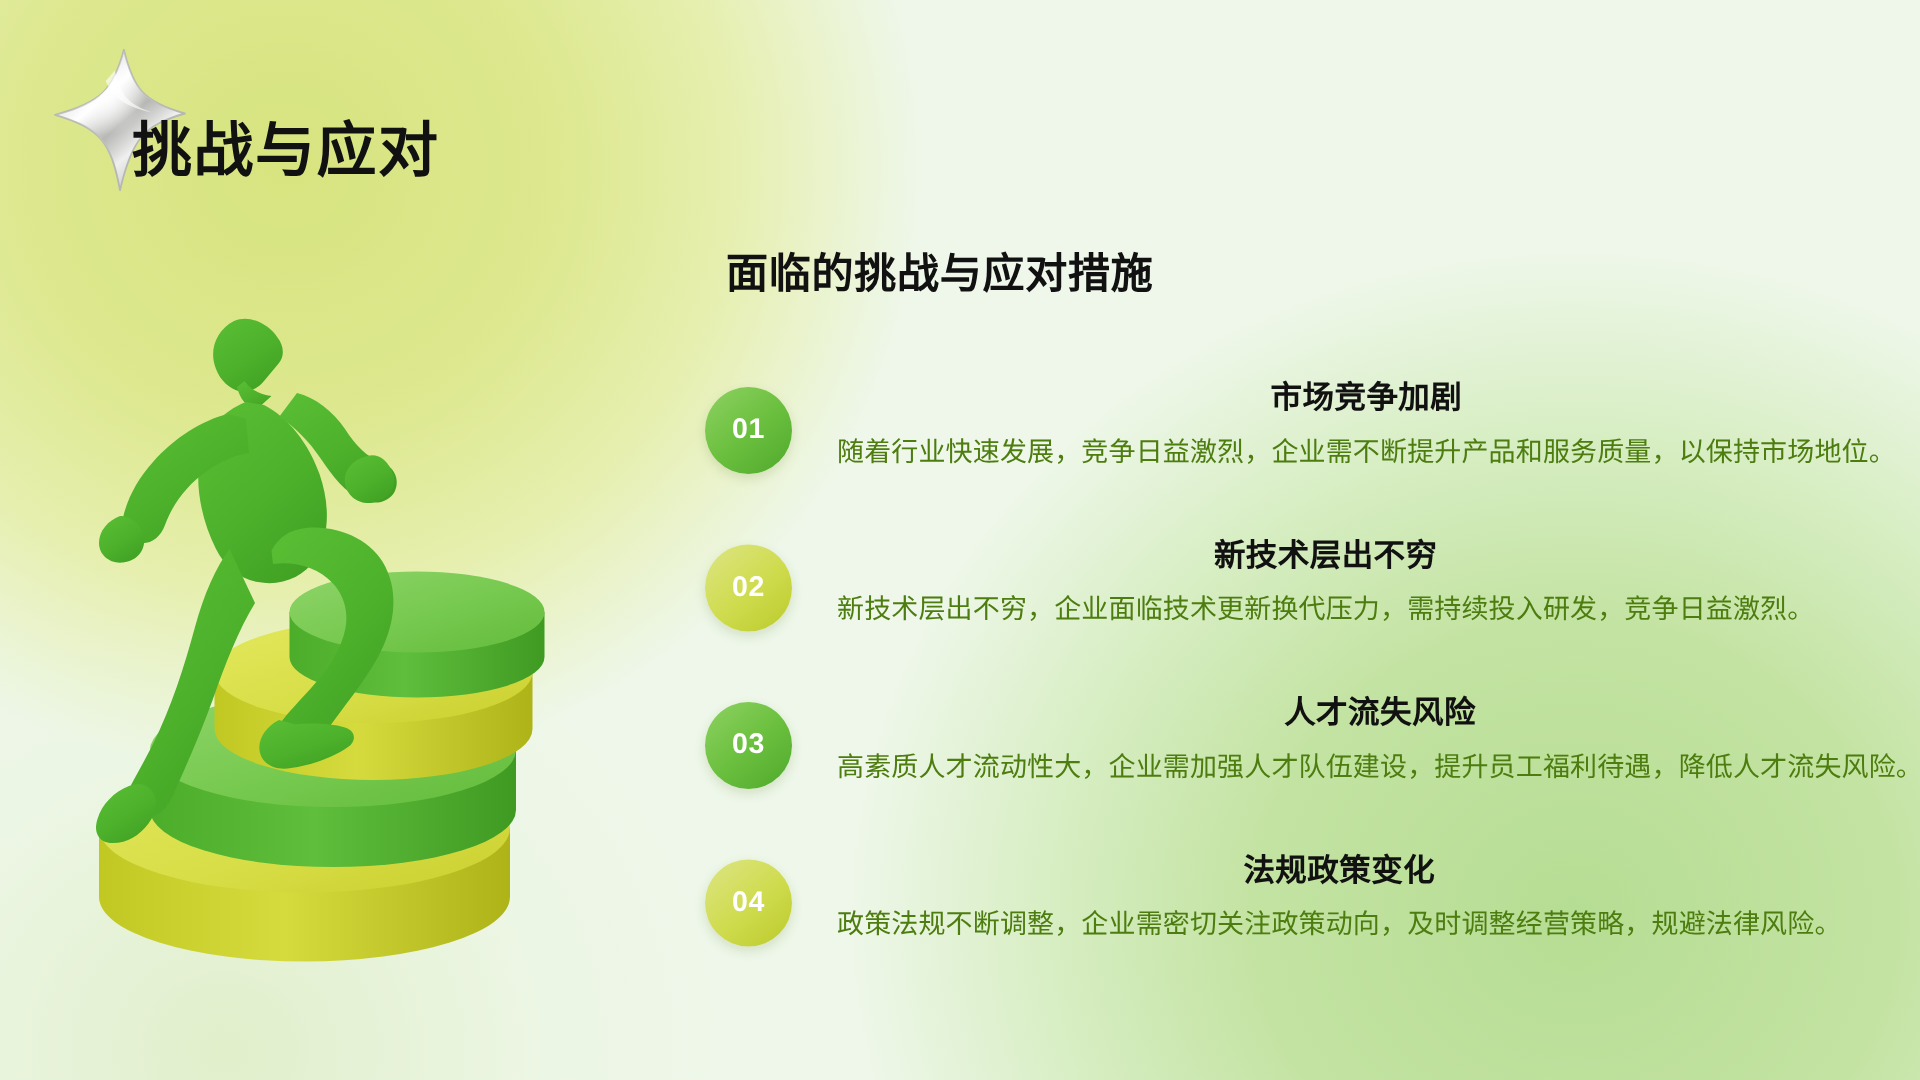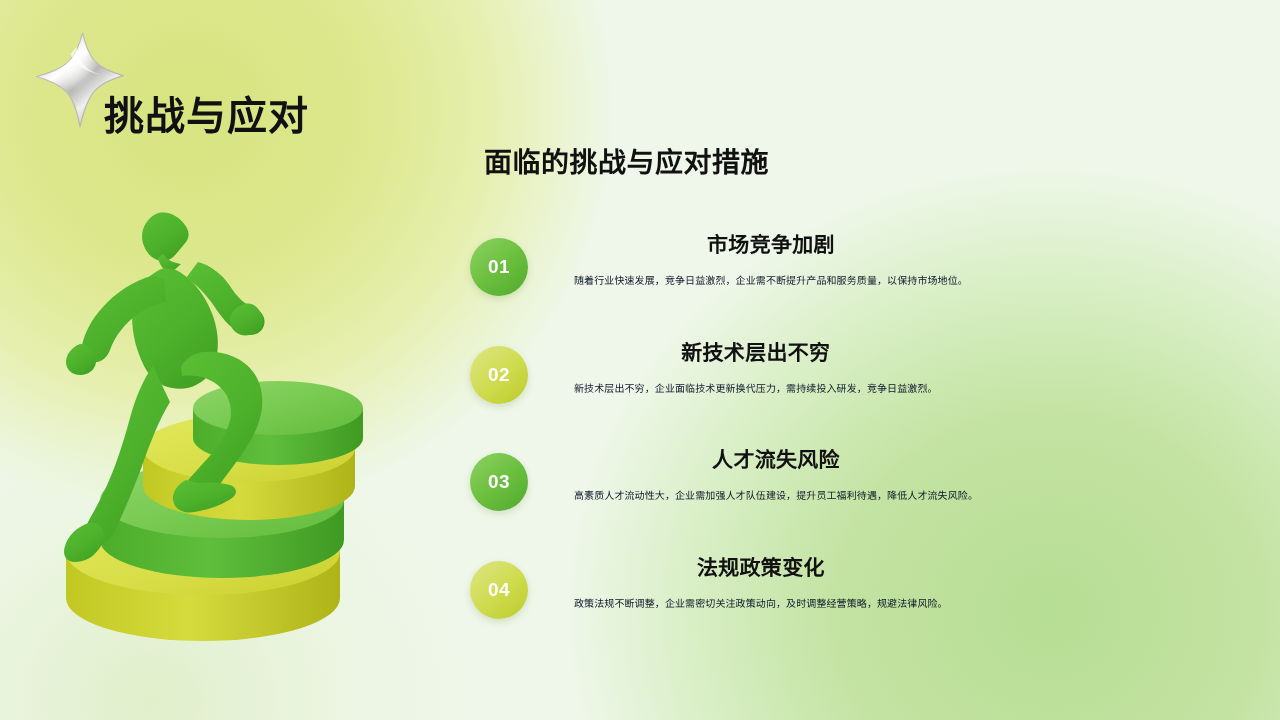--- a/index.html
+++ b/index.html
@@ -73,42 +73,42 @@
     position: absolute;
     left: 28px;
     top: 6px;
     width: 104px;
     height: 104px;
   }
   .slide-title {
     position: absolute;
     left: 88px;
     top: 46px;
-    margin: 16px;
+    margin: 0;
     font-size: 40px;
     font-weight: bold;
     letter-spacing: 1px;
     color: #111111;
     white-space: nowrap;
   }
 
   
   .illustration {
     position: absolute;
     left: 40px;
     top: 180px;
     width: 420px;
     height: 470px;
   }
 
   
   .content {
     position: absolute;
     left: 470px;
-    top: 140px;
+    top: 160px;
     width: 780px;
   }
   .content-heading {
     margin: 0 0 46px 14px;
     font-size: 28px;
     font-weight: bold;
     color: #111111;
     letter-spacing: 0.5px;
   }
 
@@ -151,24 +151,24 @@
   }
   .item-title {
     margin: 0 0 10px 0;
     font-size: 21px;
     font-weight: bold;
     color: #111111;
     letter-spacing: 0.3px;
     text-align: center;
   }
   .item-desc {
-    margin: 16px;
-    font-size: 10px;
+    margin: 0;
+    font-size: 18px;
     line-height: 1.45;
-    color: #0f172a;
+    color: #4d7c0f;
     letter-spacing: 0.1px;
     white-space: nowrap;
   }
 </style>
 </head>
 <body>
 
 <div class="slide">
 
   <div class="bg-base"></div>

